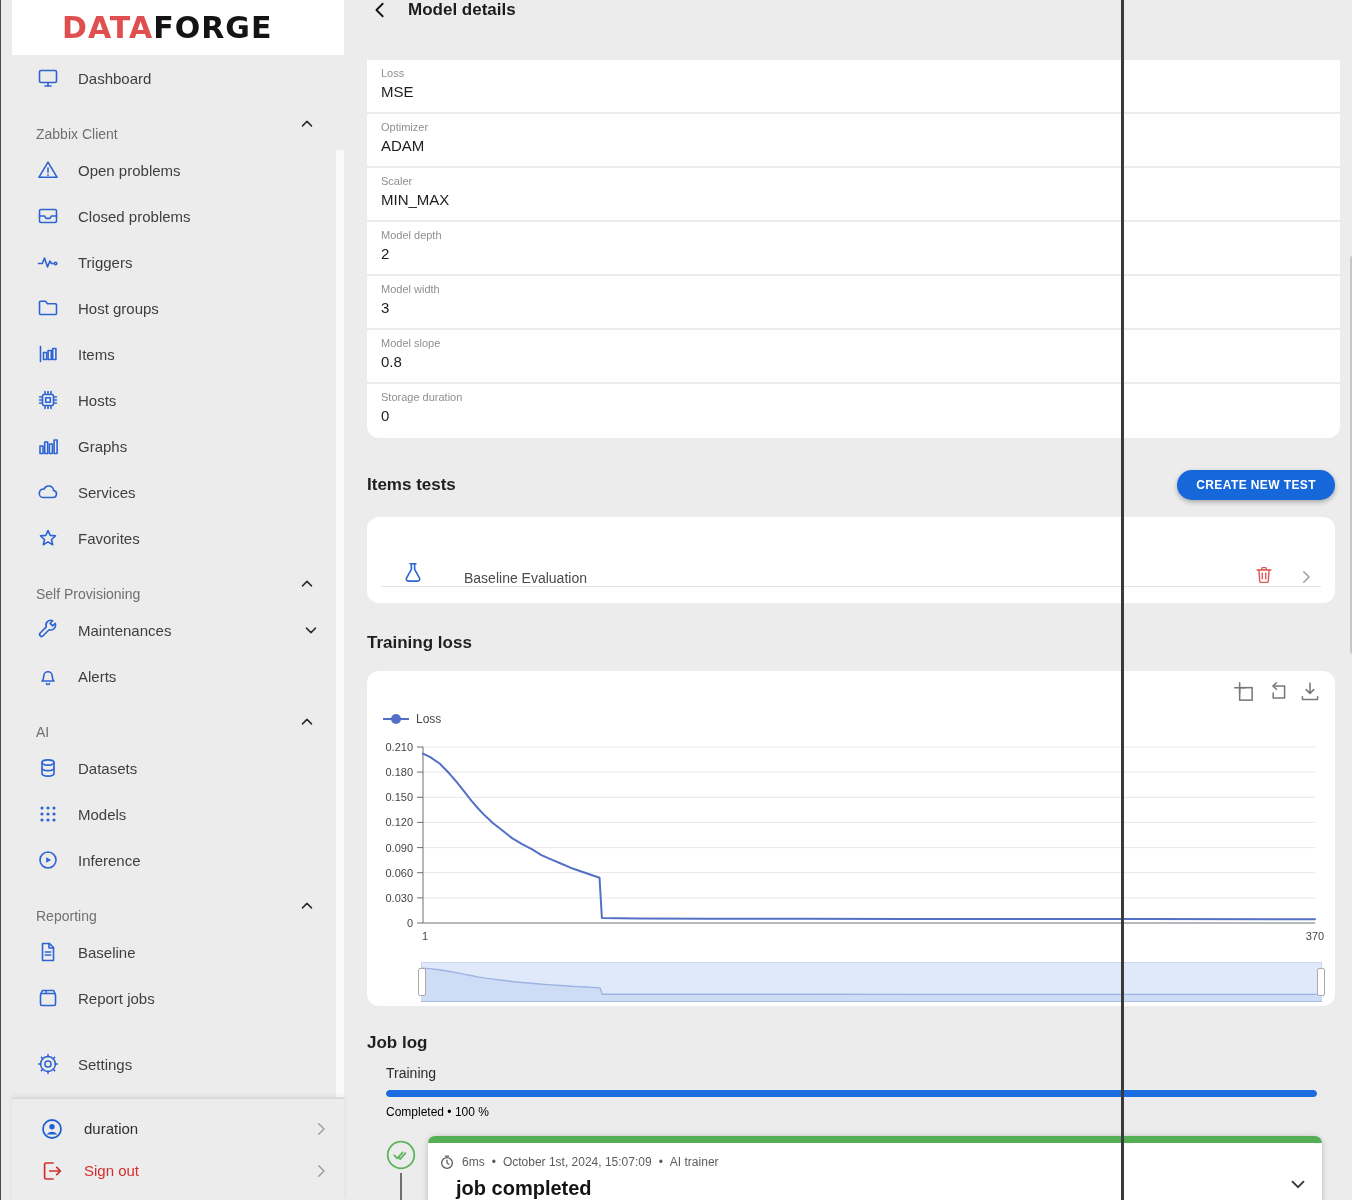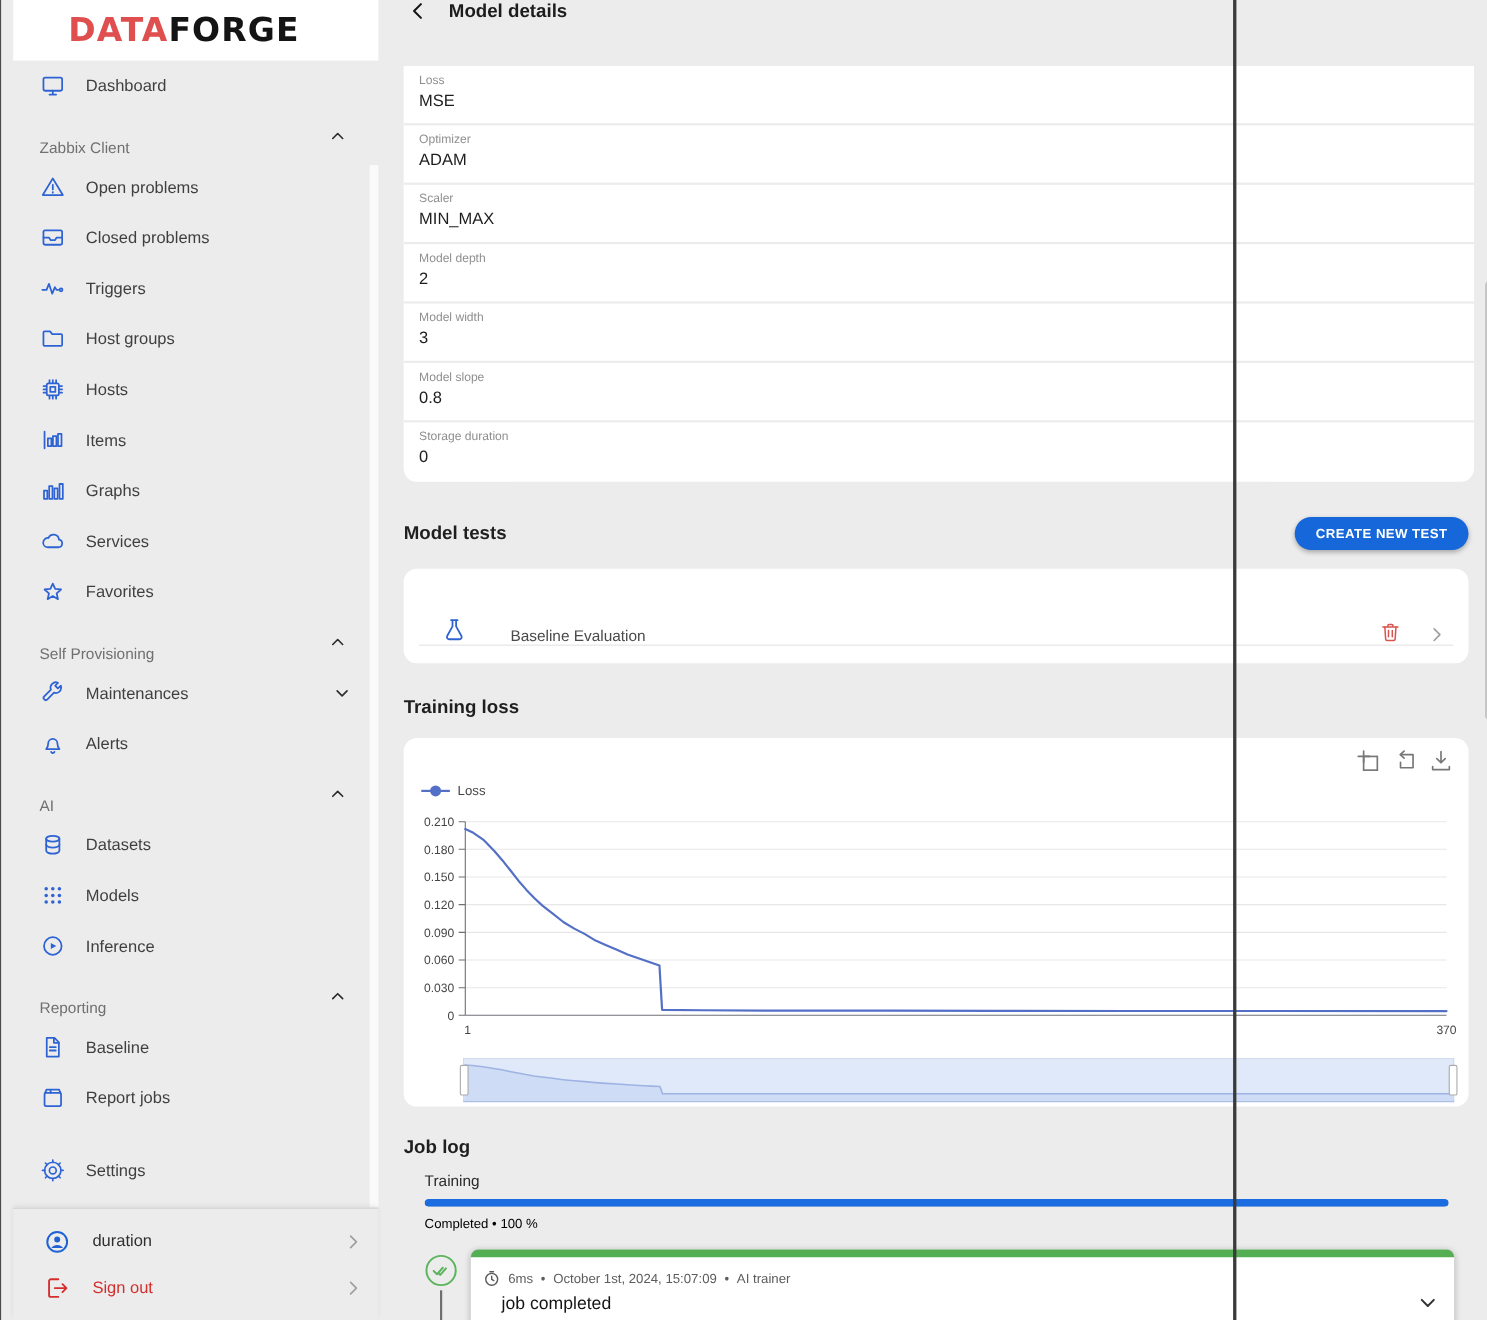--- a/index.html
+++ b/index.html
@@ -78,21 +78,21 @@
   .progress-bar { height:100%; background:#1a6ce0; border-radius:4px; }
   .job-status { margin:8px 0 0 42px; font-size:12px; color:#000000; }
 
   .timeline { position:relative; margin-top:17px; height:96px; }
   .check-wrap { position:absolute; left:42px; top:4px; width:30px; height:30px; }
   .tl-line { position:absolute; left:56px; top:37px; width:2px; height:80px; background:#6f6f6f; }
   .log-card { position:absolute; left:84px; top:0; width:894px; background:#fff; border-radius:8px; box-shadow:0 1px 6px rgba(0,0,0,.22); cursor:pointer; }
   .log-top { height:7px; background:#54ae54; border-radius:8px 8px 0 0; }
   .log-body { padding:11px 18px 15px 11px; position:relative; }
   .log-meta { display:flex; align-items:center; gap:7px; font-size:12px; font-weight:400; color:#5c5c5c; }
-  .log-msg { margin:7px 0 0 17px; font-size:16px; font-weight:400; color:#141414; }
+  .log-msg { margin:7px 0 0 17px; font-size:20px; font-weight:700; color:#141414; }
   .expand-btn { position:absolute; right:13px; top:30px; width:22px; height:22px; cursor:pointer; }
 
   .main-scroll-thumb { position:absolute; right:5px; top:255px; width:9px; height:400px; background:#c6c6c6; border-radius:5px; z-index:40; cursor:grab; }
 </style>
 </head>
 <body>
 
 <svg width="0" height="0" style="position:absolute">
   <defs>
     <g id="i-monitor">
@@ -275,29 +275,29 @@
         <span class="nlabel">Triggers</span>
       </div>
       <div class="nav-item">
         <svg class="nicon" viewBox="0 0 24 24" fill="none" stroke="#2e63d4" stroke-width="1.6" stroke-linecap="round" stroke-linejoin="round">
             <use href="#i-folder"></use>
           </svg>
         <span class="nlabel">Host groups</span>
       </div>
       <div class="nav-item">
         <svg class="nicon" viewBox="0 0 24 24" fill="none" stroke="#2e63d4" stroke-width="1.6" stroke-linecap="round" stroke-linejoin="round">
+            <use href="#i-barbox"></use>
+          </svg>
+        <span class="nlabel">Items</span>
+      </div>
+      <div class="nav-item">
+        <svg class="nicon" viewBox="0 0 24 24" fill="none" stroke="#2e63d4" stroke-width="1.6" stroke-linecap="round" stroke-linejoin="round">
             <use href="#i-chip"></use>
           </svg>
         <span class="nlabel">Hosts</span>
-      </div>
-      <div class="nav-item">
-        <svg class="nicon" viewBox="0 0 24 24" fill="none" stroke="#2e63d4" stroke-width="1.6" stroke-linecap="round" stroke-linejoin="round">
-            <use href="#i-barbox"></use>
-          </svg>
-        <span class="nlabel">Items</span>
       </div>
       <div class="nav-item">
         <svg class="nicon" viewBox="0 0 24 24" fill="none" stroke="#2e63d4" stroke-width="1.6" stroke-linecap="round" stroke-linejoin="round">
             <use href="#i-bars"></use>
           </svg>
         <span class="nlabel">Graphs</span>
       </div>
       <div class="nav-item">
         <svg class="nicon" viewBox="0 0 24 24" fill="none" stroke="#2e63d4" stroke-width="1.6" stroke-linecap="round" stroke-linejoin="round">
             <use href="#i-cloud"></use>
@@ -443,21 +443,21 @@
         <div class="flabel">Model slope</div>
         <div class="fvalue">0.8</div>
       </div>
       <div class="field-row">
         <div class="flabel">Storage duration</div>
         <div class="fvalue">0</div>
       </div>
     </section>
 
     <div class="section-head">
-      <h2 class="sec">Model tests</h2>
+      <h2 class="sec">Items tests</h2>
       <button class="create-btn">CREATE NEW TEST</button>
     </div>
 
     <section class="tests-card">
       <div class="test-row">
         <svg class="ticon" viewBox="0 0 24 24" fill="none" stroke="#2e63d4" stroke-width="1.5" stroke-linecap="round" stroke-linejoin="round">
             <use href="#i-flask"></use>
           </svg>
         <span class="test-name">Baseline Evaluation</span>
         <svg class="trash-btn" viewBox="0 0 24 24" fill="none" stroke="#d9534f" stroke-width="1.5" stroke-linecap="round" stroke-linejoin="round">

